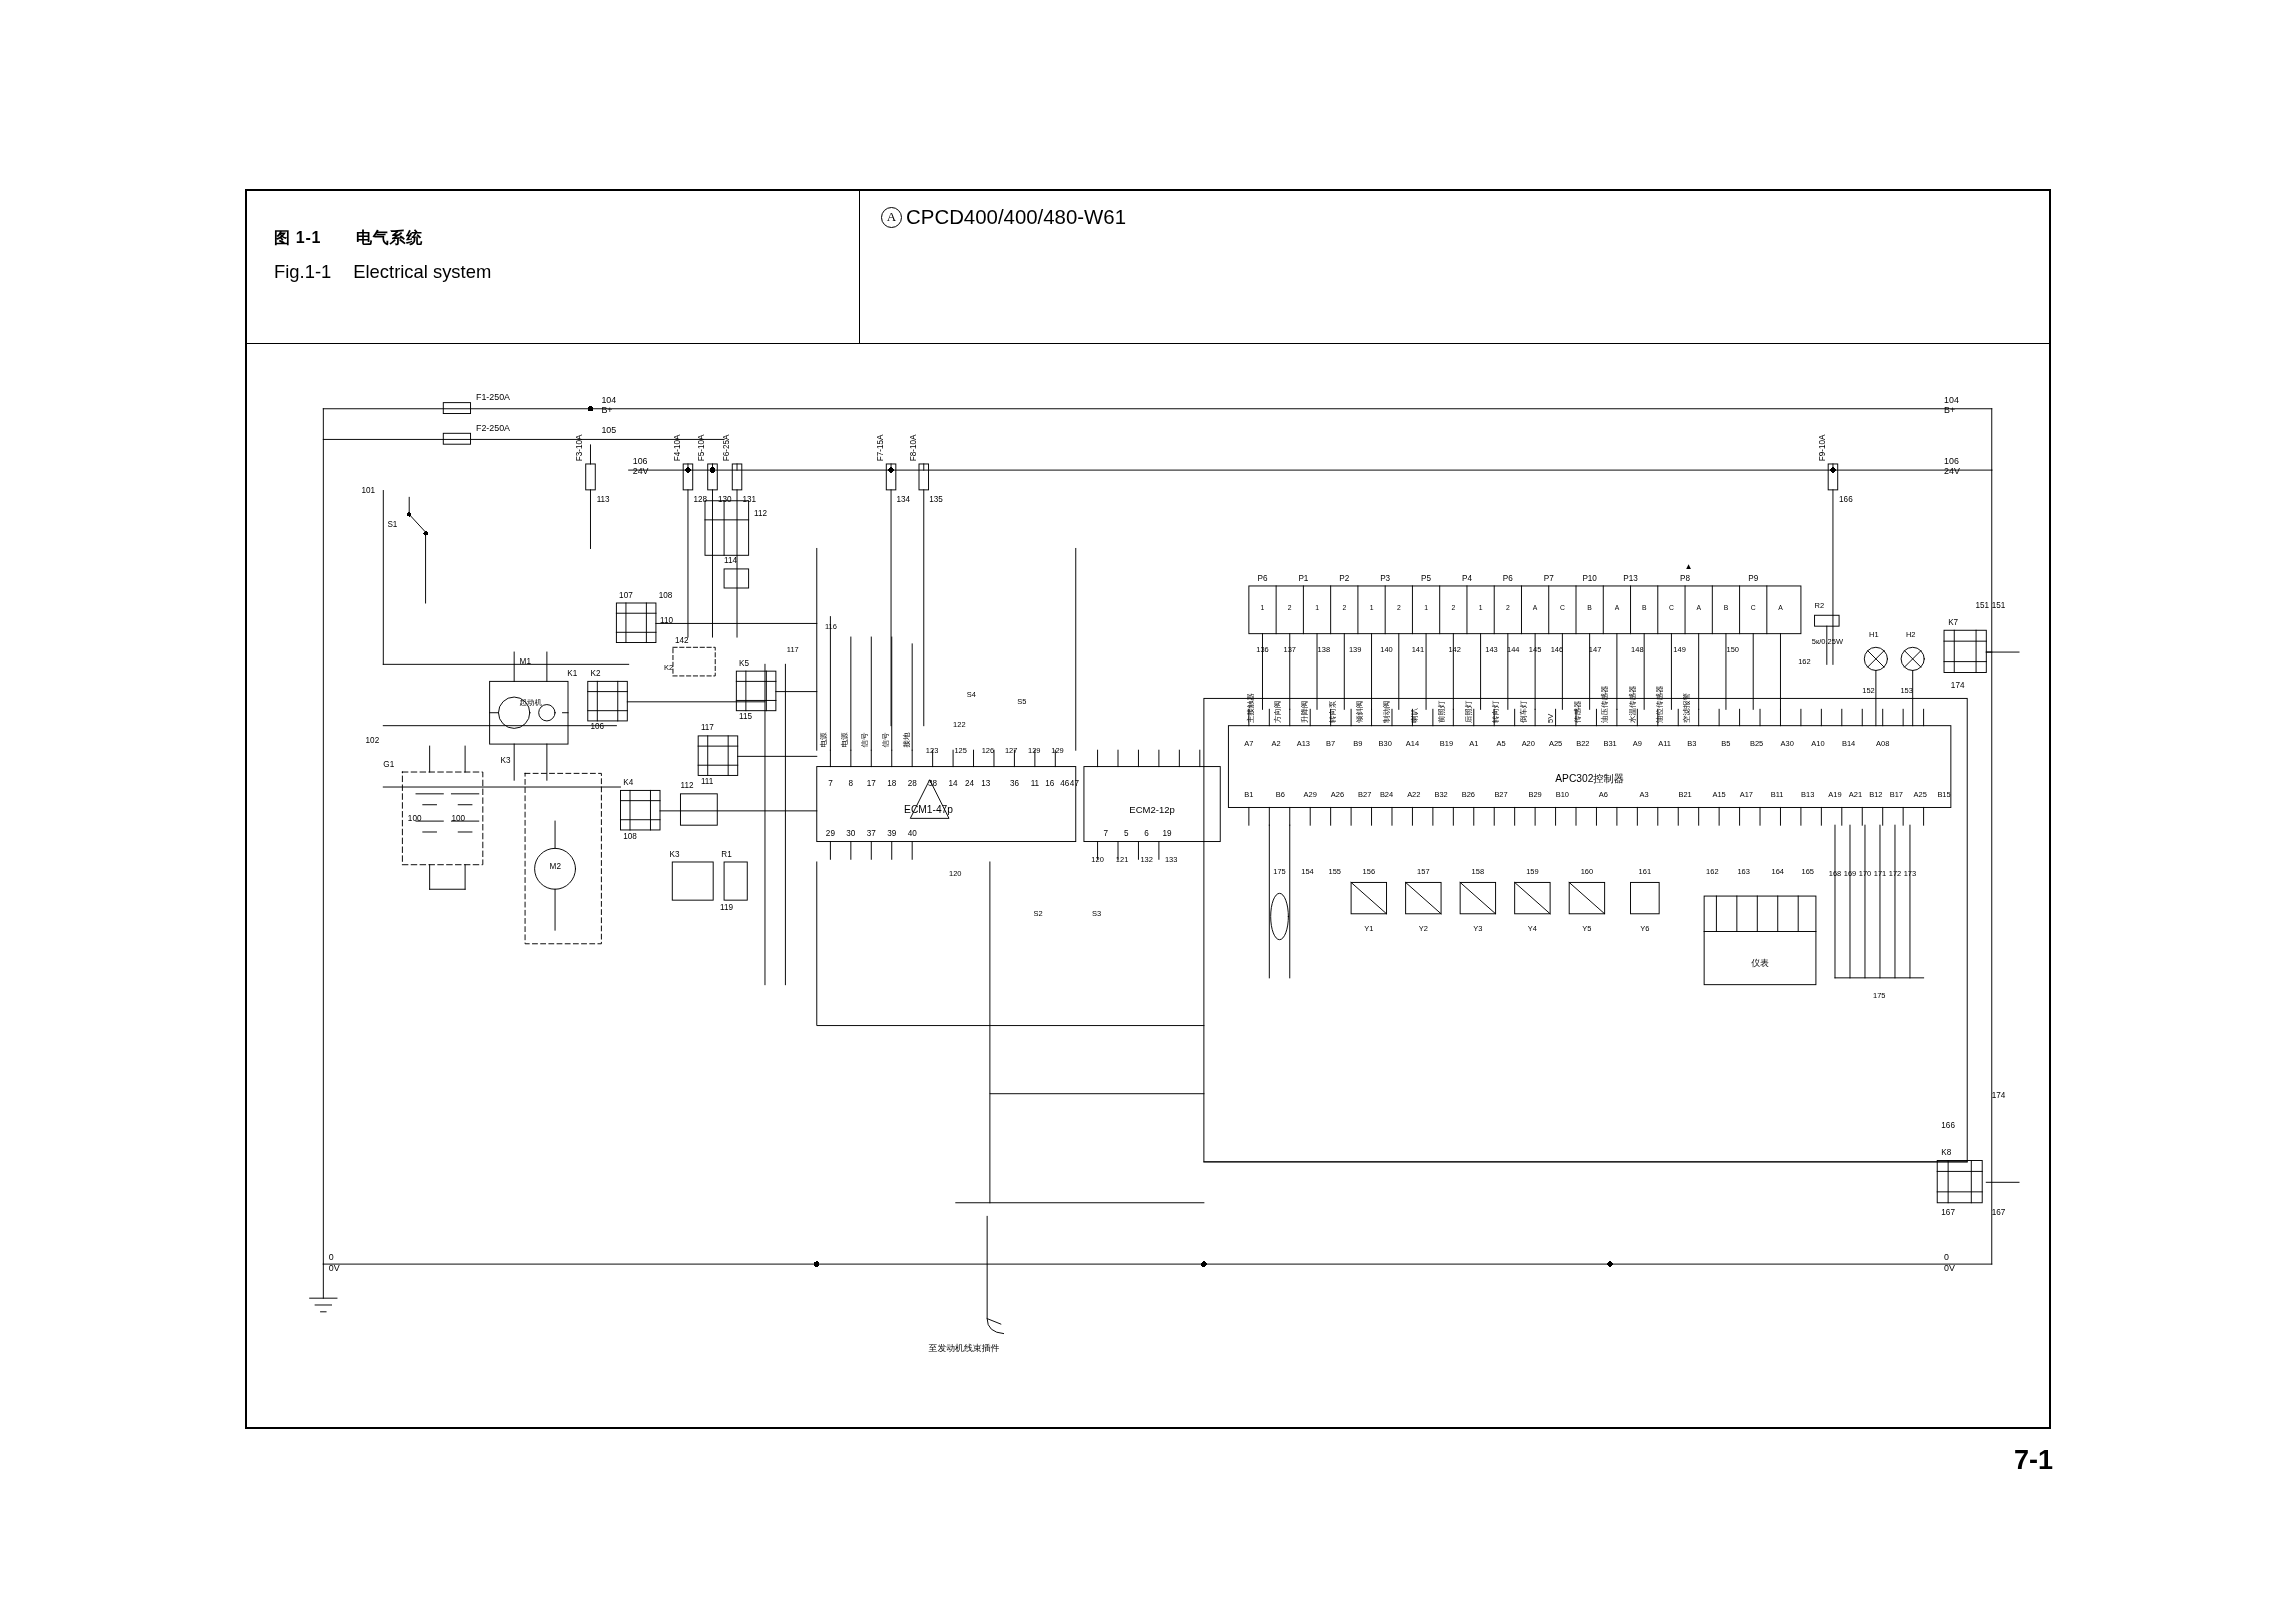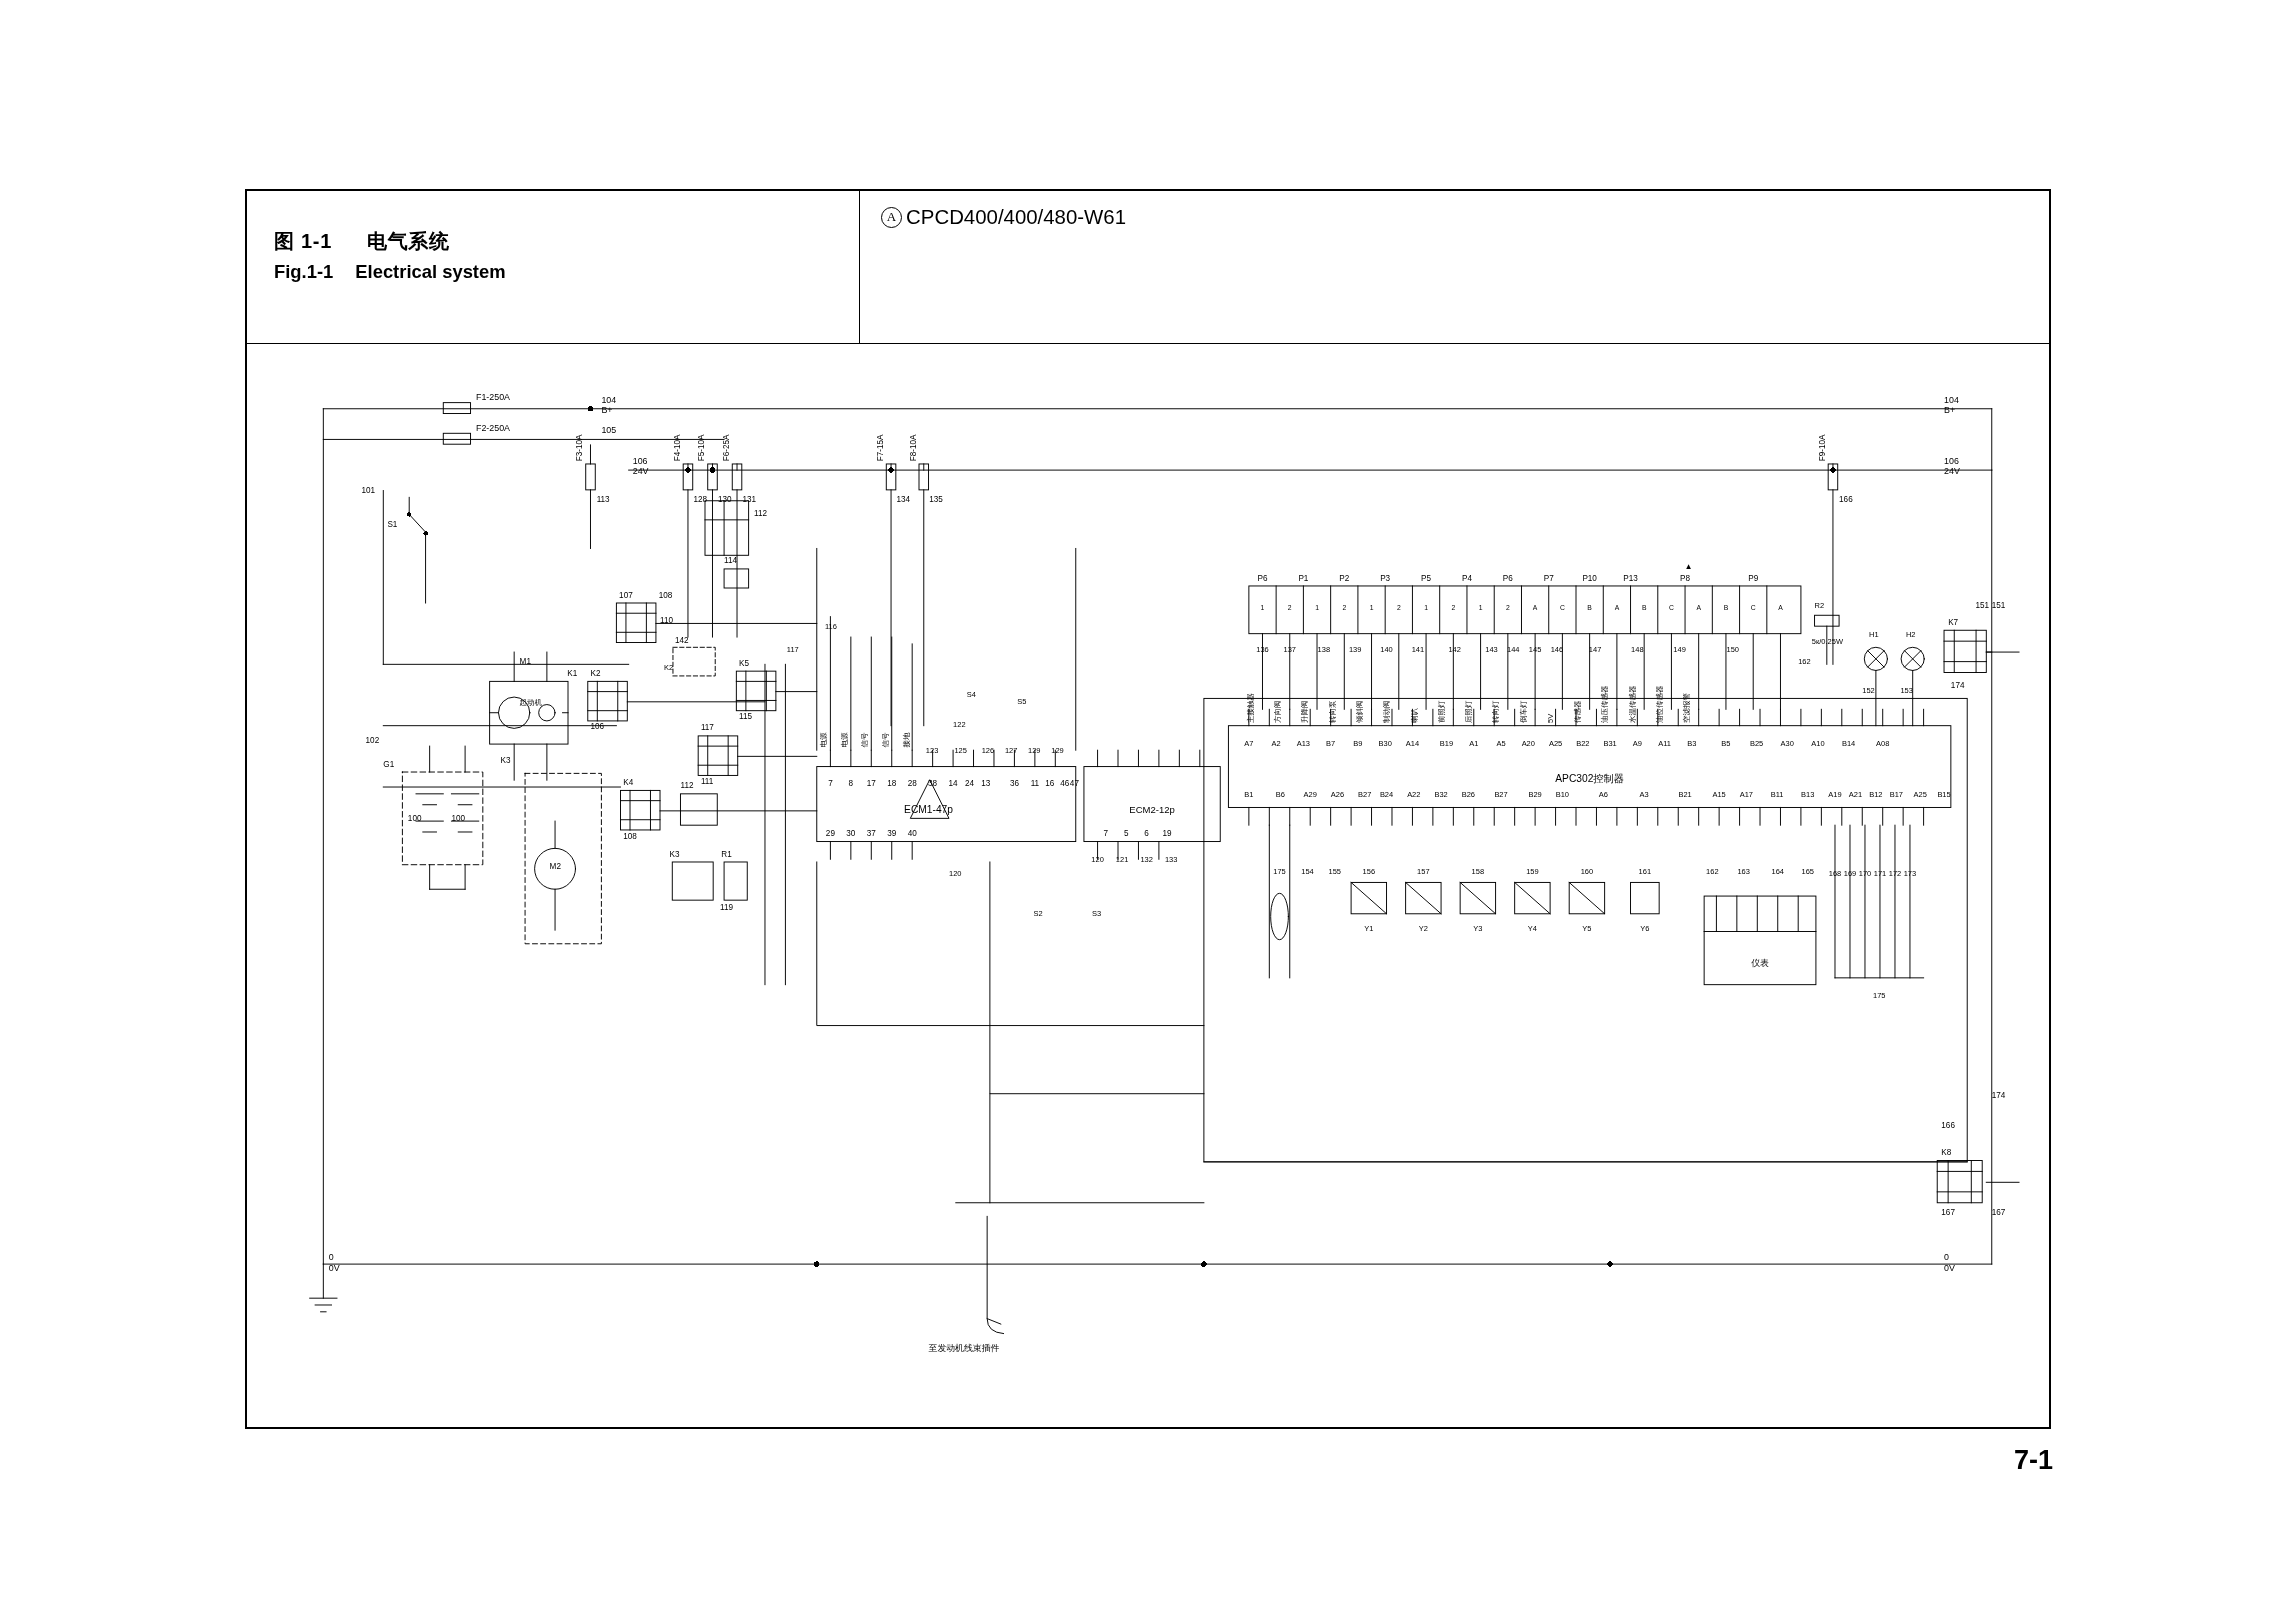--- a/index.html
+++ b/index.html
@@ -49,32 +49,32 @@
     left: 0; top: 0;
     width: 613px;
     height: 100%;
     border-right: 1.4px solid #000;
     box-sizing: border-box;
   }
   .fig-cn {
     position: absolute;
     left: 27px;
     top: 37px;
-    font-size: 20px;
+    font-size: 16px;
     font-weight: bold;
     letter-spacing: 0.7px;
     white-space: nowrap;
   }
   .fig-cn .lbl { margin-right: 35px; }
   .fig-en {
     position: absolute;
     left: 27px;
     top: 70px;
     font-size: 18.4px;
-    font-weight: bold;
+    font-weight: normal;
     white-space: nowrap;
   }
   .fig-en .lbl { margin-right: 22px; }
 
   .model-line {
     position: absolute;
     left: 634px;
     top: 15px;
     font-size: 20.4px;
     white-space: nowrap;

